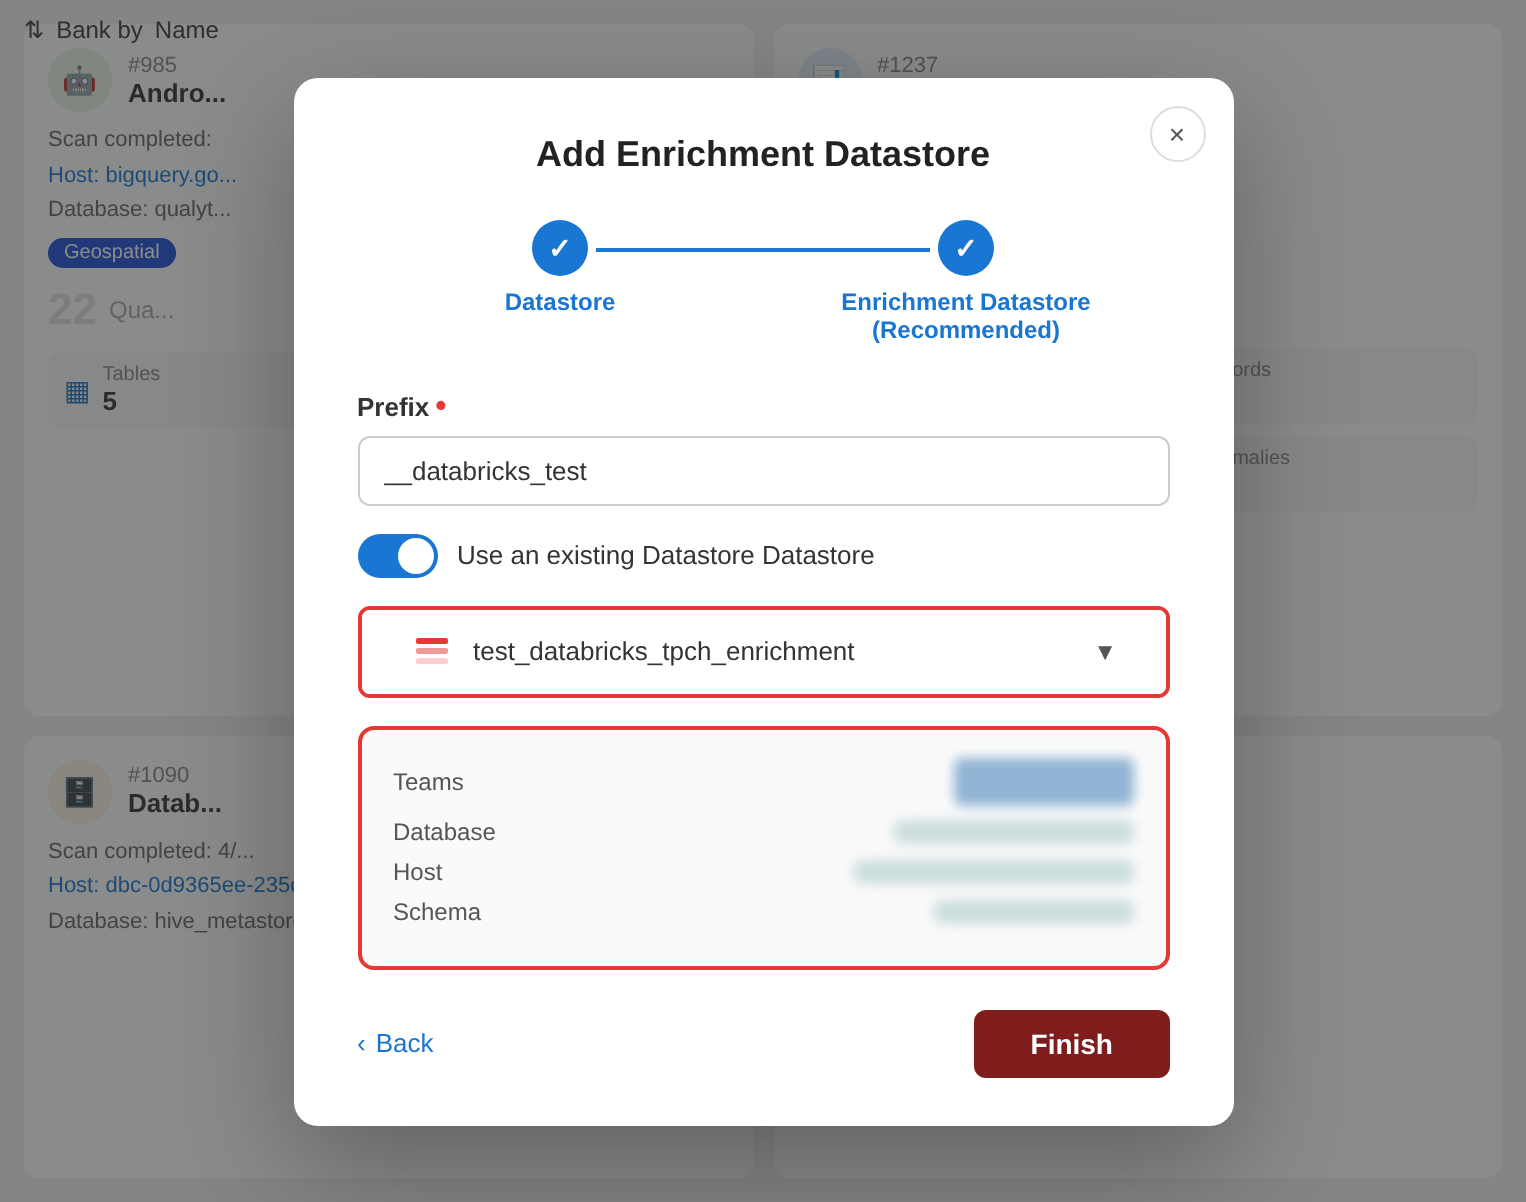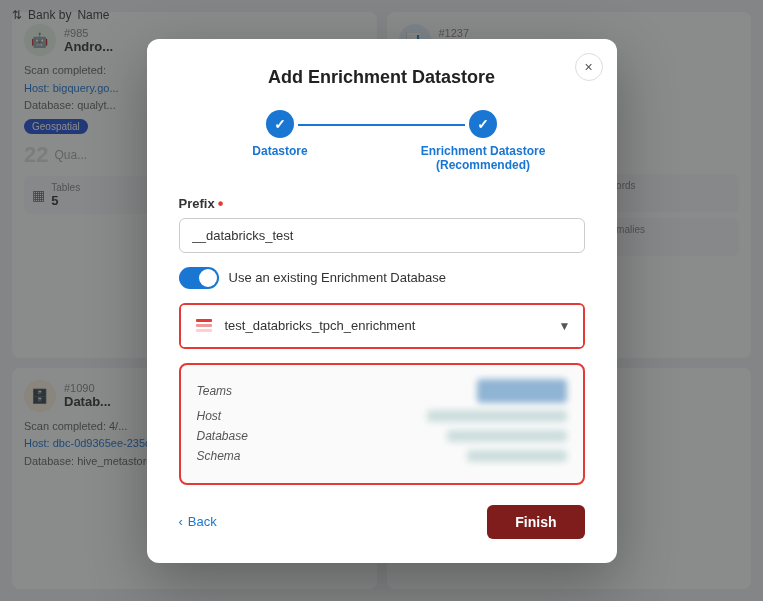--- a/index.html
+++ b/index.html
@@ -241,21 +241,21 @@
       position: relative;
       margin-bottom: 14px;
       border: 2px solid #e53935;
       border-radius: 6px;
     }
 
     .select-inner {
       display: flex;
       align-items: center;
       gap: 10px;
-      padding: 10px 12px;
+      padding: 10px 24px;
       cursor: pointer;
       background: #fff;
       border-radius: 4px;
     }
 
     .select-icon {
       width: 22px; height: 22px;
       display: flex; align-items: center; justify-content: center;
     }
 
@@ -284,21 +284,20 @@
       font-weight: 700;
       color: #333;
       margin-bottom: 10px;
     }
 
     .enrichment-row {
       display: flex;
       align-items: center;
       justify-content: space-between;
       margin-bottom: 6px;
-      font-style: italic;
     }
 
     .enrichment-key {
       font-size: 12px;
       color: #555;
       min-width: 80px;
     }
 
     .blur-value {
       height: 12px;
@@ -540,21 +539,21 @@
     
     <div class="form-label">
       <span>Prefix</span>
       <span class="required-dot">•</span>
     </div>
     <input class="form-input" type="text" value="__databricks_test" style="">
 
     
     <div class="toggle-row">
       <div class="toggle-switch"></div>
-      <span class="toggle-label">Use an existing Enrichment Database</span>
+      <span class="toggle-label">Use an existing Datastore Datastore</span>
     </div>
 
     
     <div class="select-wrapper">
       <div class="select-inner">
         <div class="select-icon">
           <div class="stack-icon">
             <div class="stack-layer layer-top"></div>
             <div class="stack-layer layer-mid"></div>
             <div class="stack-layer layer-bot"></div>
@@ -567,27 +566,27 @@
 
     
     <div class="enrichment-box">
 
       <div class="enrichment-row">
         <span class="enrichment-key">Teams</span>
         <div class="blur-teams"></div>
       </div>
 
       <div class="enrichment-row">
+        <span class="enrichment-key">Database</span>
+        <div class="blur-value" style="width: 120px;"></div>
+      </div>
+
+      <div class="enrichment-row">
         <span class="enrichment-key">Host</span>
         <div class="blur-value" style="width: 140px;"></div>
-      </div>
-
-      <div class="enrichment-row">
-        <span class="enrichment-key">Database</span>
-        <div class="blur-value" style="width: 120px;"></div>
       </div>
 
       <div class="enrichment-row">
         <span class="enrichment-key">Schema</span>
         <div class="blur-value" style="width: 100px;"></div>
       </div>
     </div>
 
     
     <div class="modal-footer">

